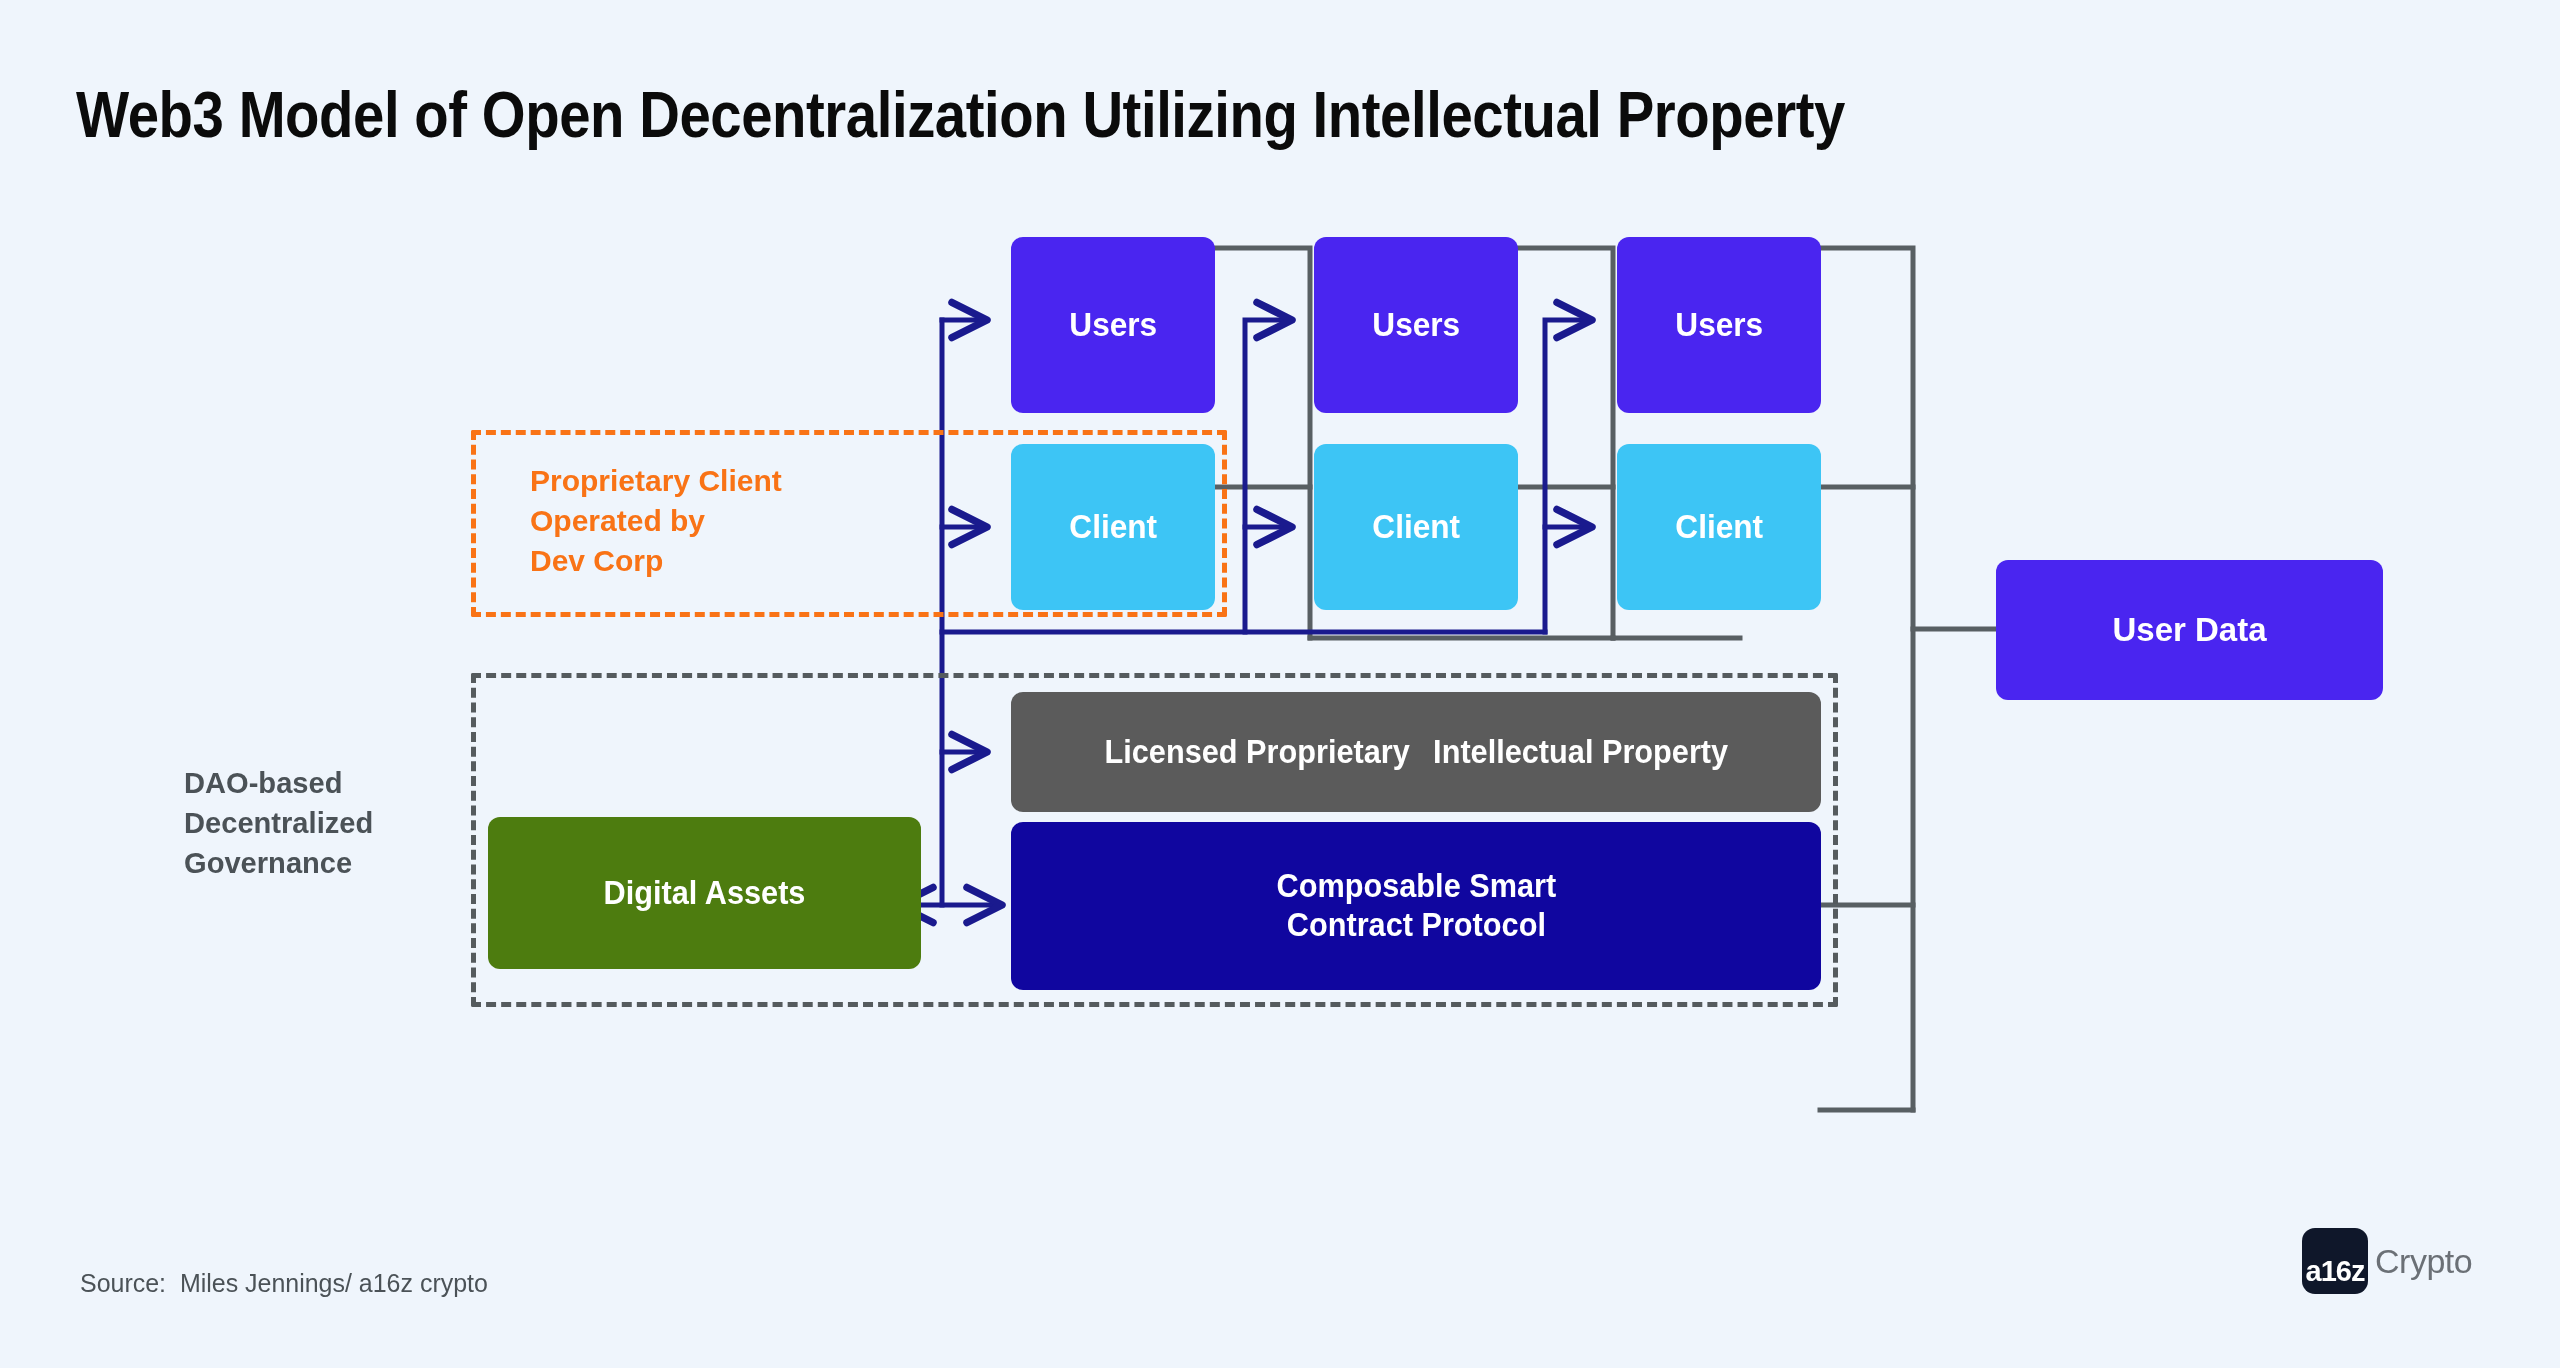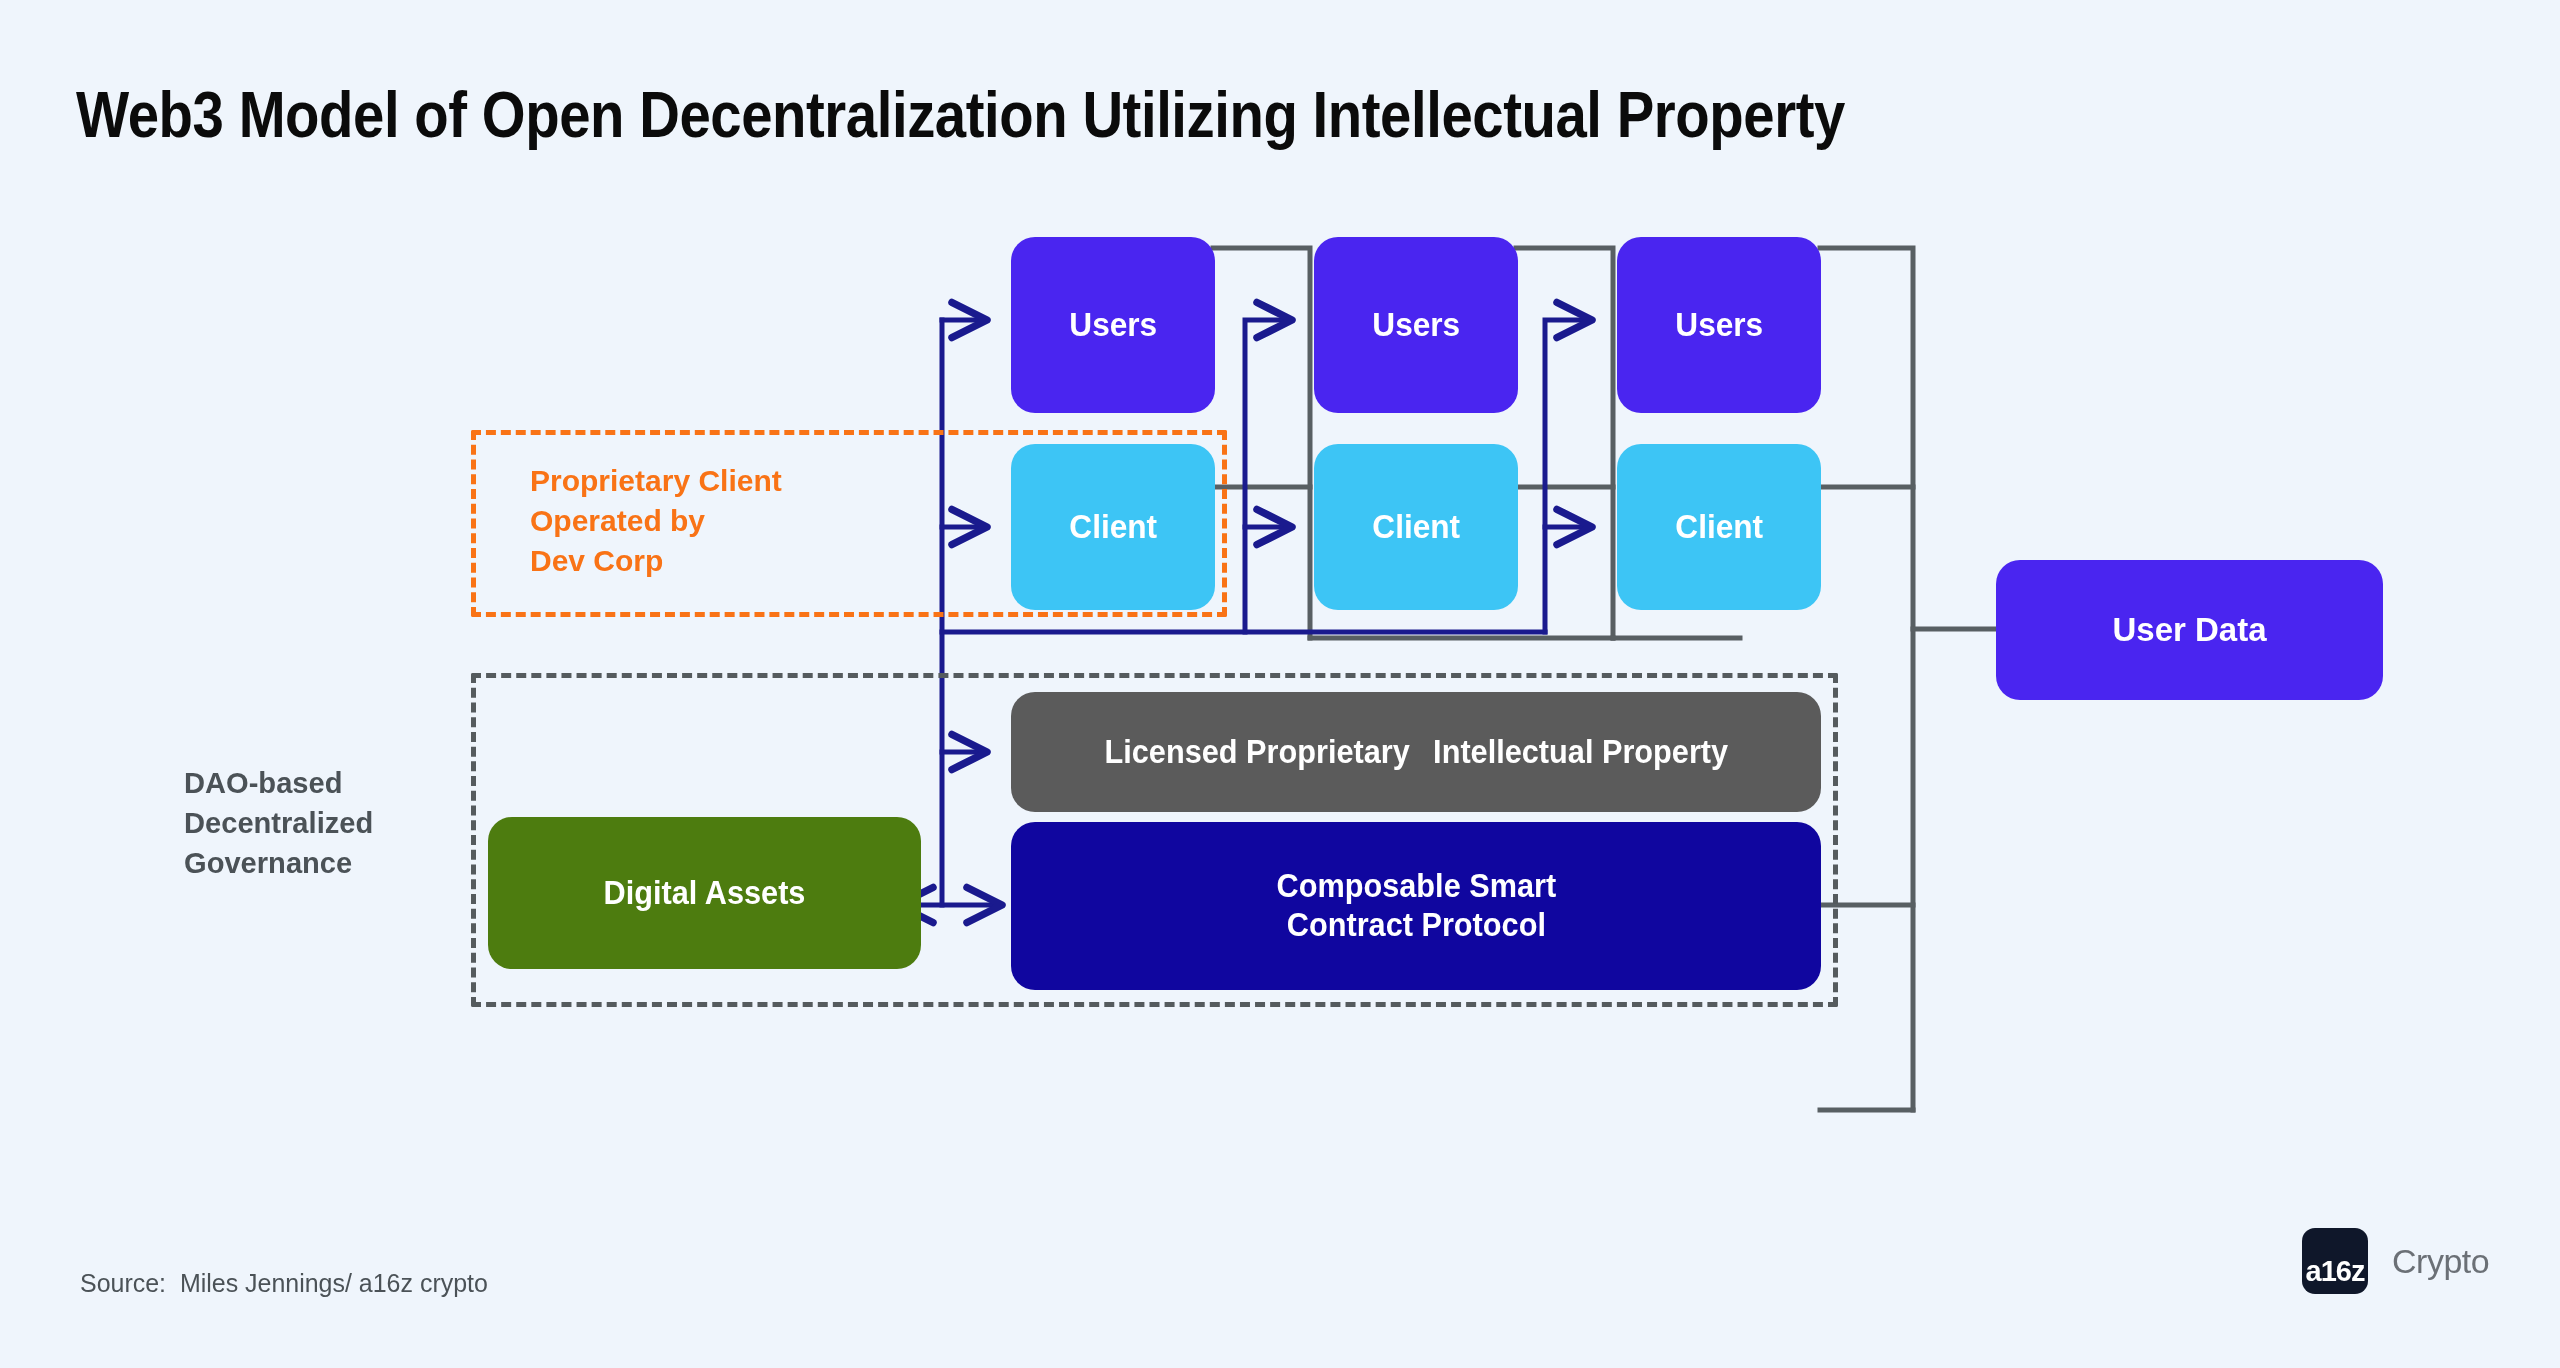--- a/index.html
+++ b/index.html
@@ -24,21 +24,21 @@
     transform:scaleX(0.88);
     transform-origin:left center;
   }
 
   
   svg#wires{position:absolute;left:0;top:0;width:2560px;height:1368px;}
 
   
   .node{
     position:absolute;
-    border-radius:24px;
+    border-radius:12px;
     display:flex;align-items:center;justify-content:center;
     text-align:left;
     color:#ffffff;
     font-family:"Liberation Sans Narrow","Liberation Sans",sans-serif;
     font-weight:700;
     line-height:1.17;
     box-sizing:border-box;
     z-index:3;
   }
   .node span{display:block;transform:scaleX(0.93);transform-origin:center;}
@@ -75,21 +75,21 @@
   .logo-mark{
     width:66px;height:66px;background:#0f172a;border-radius:13px;
     display:flex;align-items:flex-end;justify-content:center;
     padding-bottom:8px;box-sizing:border-box;
   }
   .logo-mark span{
     color:#ffffff;font-size:29px;font-weight:700;letter-spacing:-1px;
     font-family:"Liberation Sans",sans-serif;line-height:1;
   }
   .logo-word{
-    margin-left:24px;color:#6b7076;font-size:34px;
+    margin-left:7px;color:#6b7076;font-size:34px;
     font-family:"Liberation Sans",sans-serif;letter-spacing:-0.5px;
   }
 </style>
 </head>
 <body>
 
 <div id="stage">
 
   <div class="title">Web3 Model of Open Decentralization Utilizing Intellectual Property</div>
 

